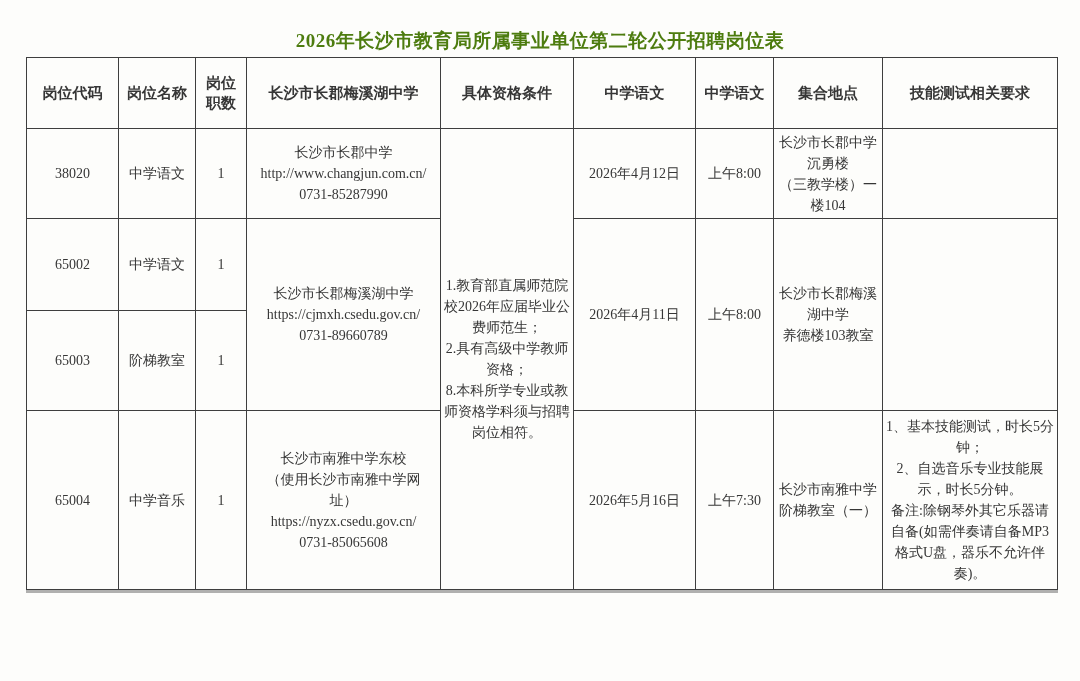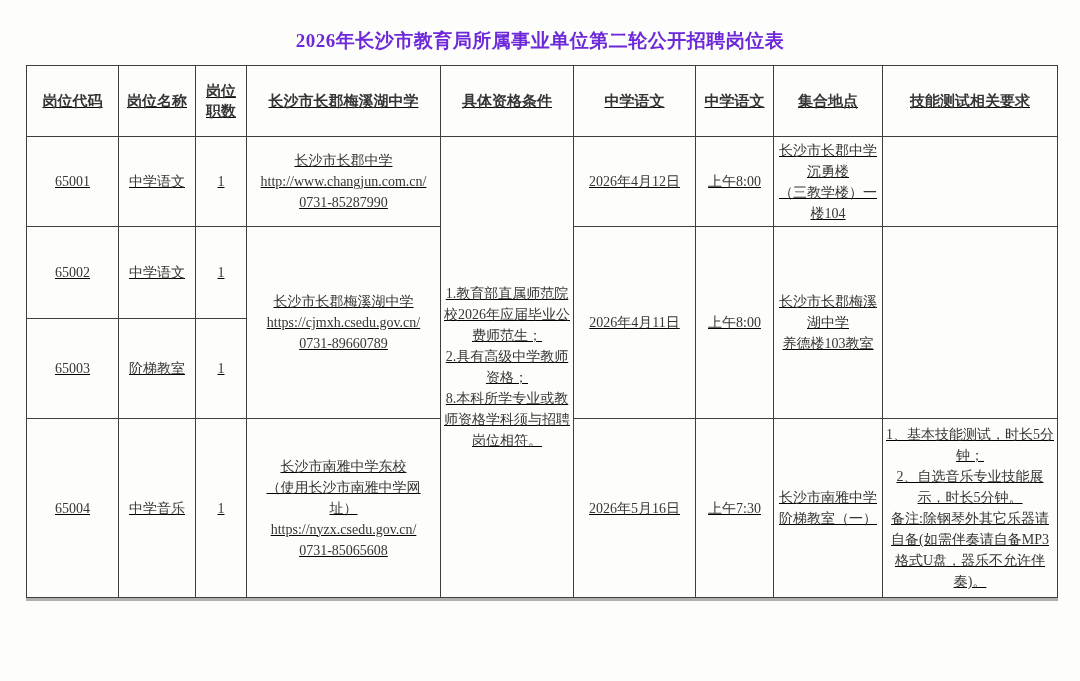--- a/index.html
+++ b/index.html
@@ -15,30 +15,29 @@
     width: 1080px;
     height: 681px;
     box-sizing: border-box;
     padding-top: 28px;
   }
   .title {
     text-align: center;
     font-weight: bold;
     font-size: 19px;
     line-height: 25px;
-    color: #6d28d9;
+    color: #4d7c0f;
     letter-spacing: 0.5px;
   }
   table.positions {
     border-collapse: collapse;
     table-layout: fixed;
     width: 1031px;
-    margin: 12px 0 0 26px;
+    margin: 4px 0 0 26px;
     box-shadow: 0 3px 0 rgba(150,150,150,0.75);
-    text-decoration: underline;
   }
   table.positions th,
   table.positions td {
     border: 1.5px solid #3e3e3e;
     text-align: center;
     vertical-align: middle;
     font-size: 14px;
     line-height: 21px;
     color: #363636;
     padding: 2px 3px;
@@ -91,21 +90,21 @@
         <th>长沙市长郡梅溪湖中学</th>
         <th>具体资格条件</th>
         <th>中学语文</th>
         <th>中学语文</th>
         <th>集合地点</th>
         <th>技能测试相关要求</th>
       </tr>
     </thead>
     <tbody>
       <tr class="row1">
-        <td>65001</td>
+        <td>38020</td>
         <td>中学语文</td>
         <td>1</td>
         <td class="pre unit">长沙市长郡中学
 http://www.changjun.com.cn/
 0731-85287990</td>
         <td class="pre left qual" rowspan="4">1.教育部直属师范院校2026年应届毕业公费师范生；
 2.具有高级中学教师资格；
 8.本科所学专业或教师资格学科须与招聘岗位相符。</td>
         <td>2026年4月12日</td>
         <td>上午8:00</td>

